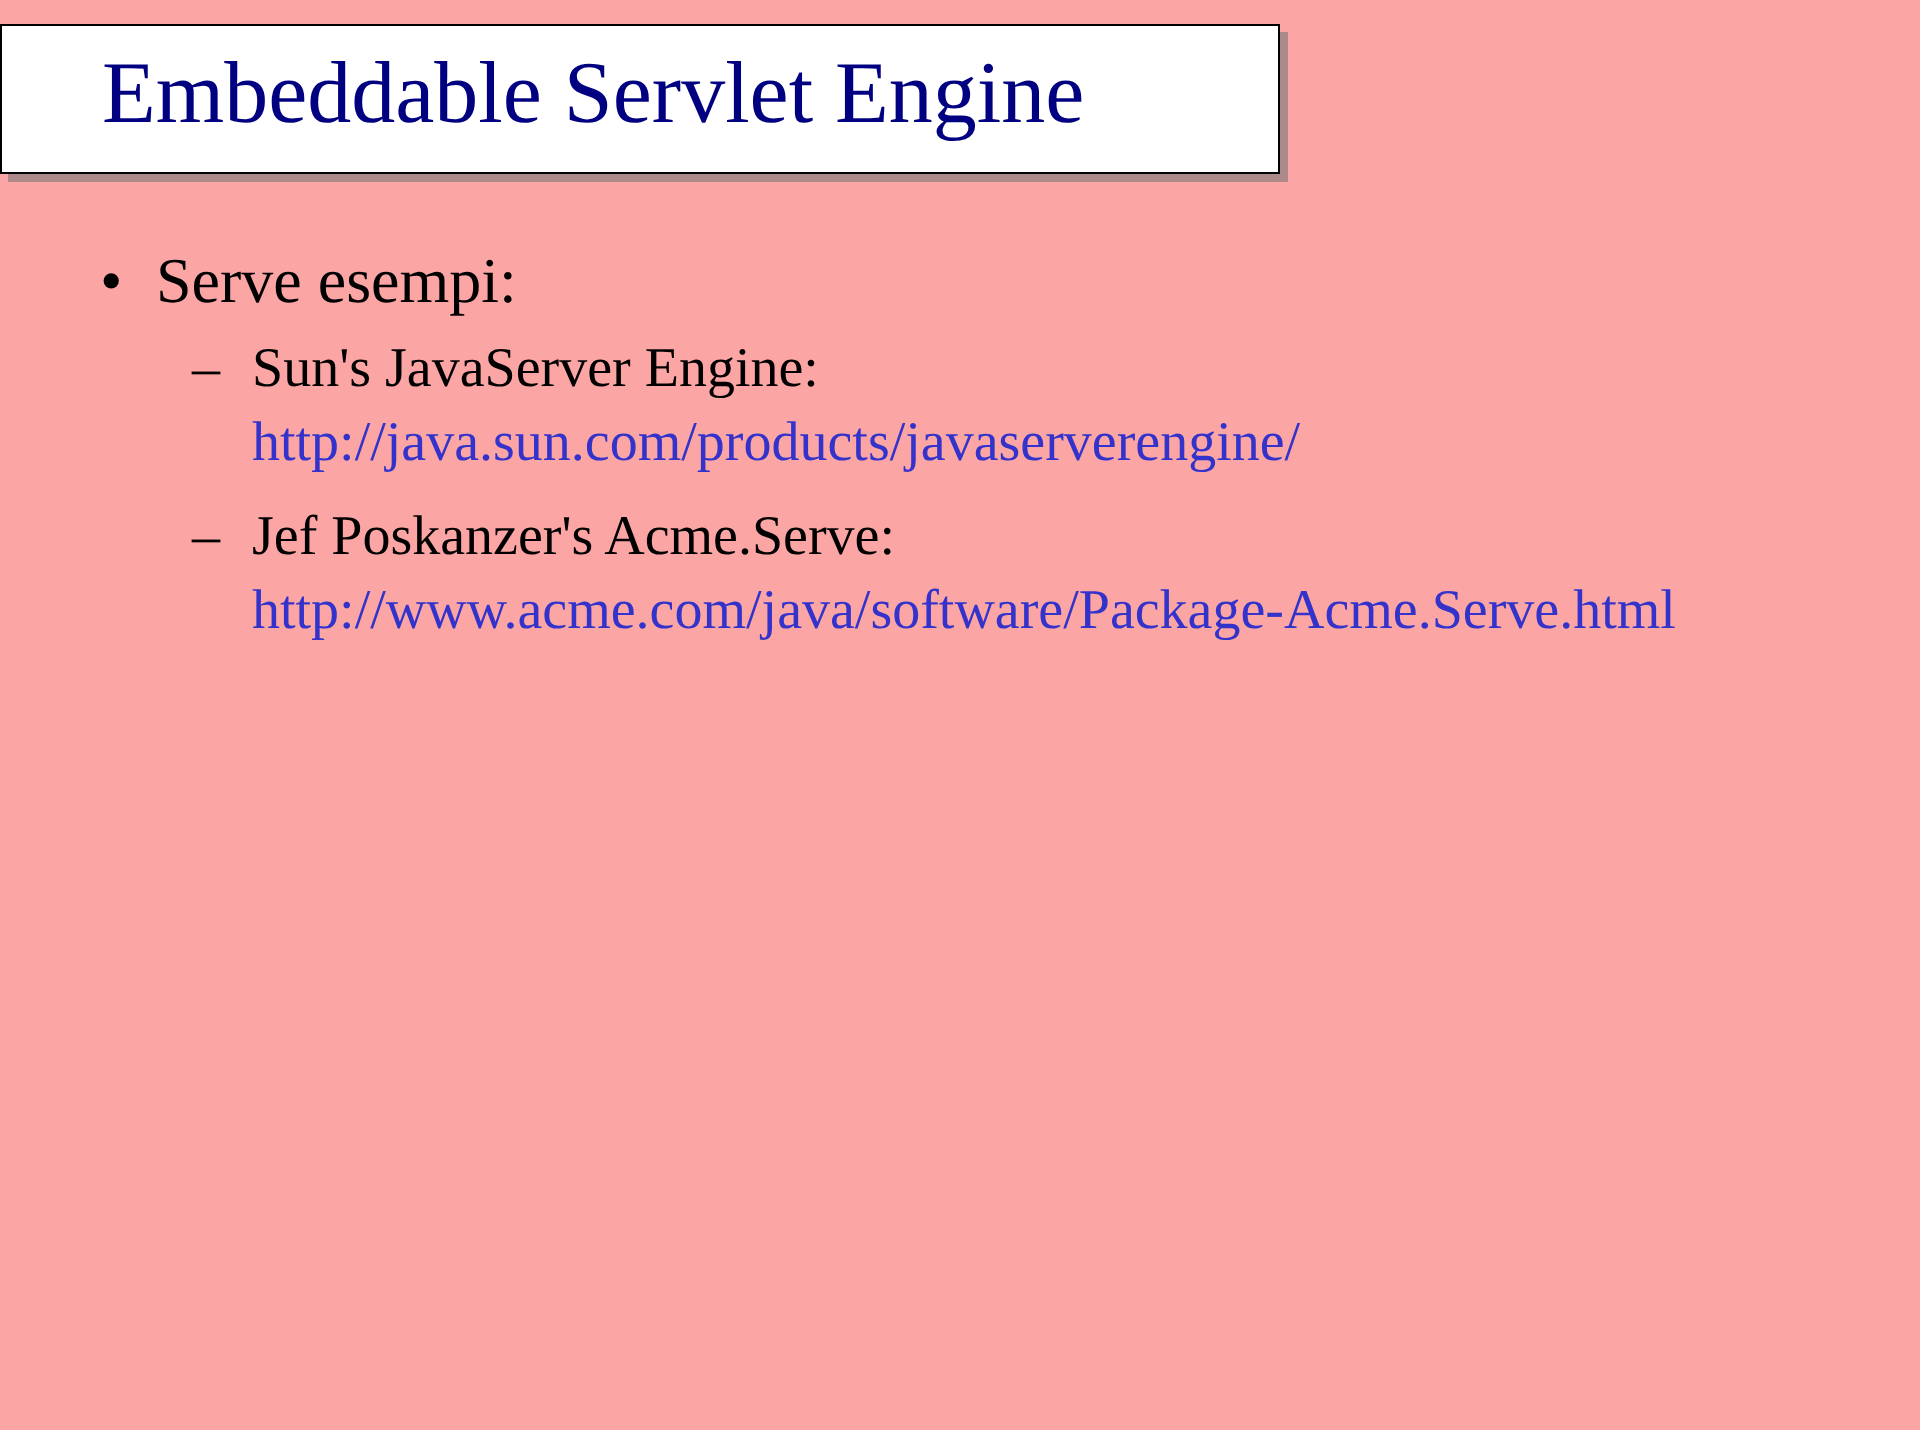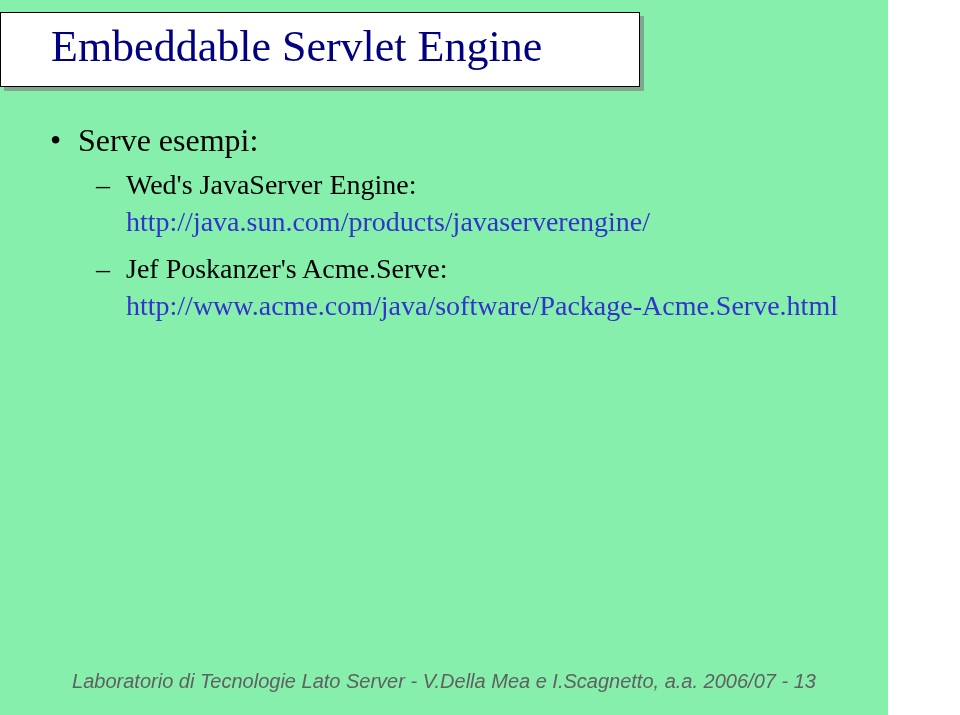--- a/index.html
+++ b/index.html
@@ -1,16 +1,16 @@
 <!DOCTYPE html>
 <html><head>
 <meta charset="utf-8">
 <style>
   html,body{margin:0;padding:0;width:960px;height:715px;overflow:hidden;font-family:Georgia,'Times New Roman',serif;background:#fff}
-  .slide{width:888px;height:715px;position:relative;background:#86efac;box-sizing:border-box}
+  .slide{width:960px;height:715px;position:relative;background:#fca5a5;box-sizing:border-box}
   .title-box{position:absolute;left:0;top:12px;background:#fff;border:1.5px solid #000;box-shadow:4px 4px 0 rgba(120,120,120,.6);padding:8px 30px 14px 50px;min-width:640px;box-sizing:border-box}
   .title-text{font-size:44px;color:#000080;font-family:Georgia,'Times New Roman',serif}
   .body{position:absolute;left:50px;right:40px;top:120px}
   ul.lvl1{list-style:none;margin:0;padding:0}
   ul.lvl1>li{position:relative;padding-left:28px;margin-bottom:10px;font-size:32px;line-height:1.28;color:#000}
   ul.lvl1>li::before{content:"•";position:absolute;left:0;top:0;font-size:32px;color:#000}
   ul.lvl2{list-style:none;margin:6px 0 0 0;padding:0}
   ul.lvl2>li{position:relative;padding-left:30px;margin:6px 0 10px 18px;font-size:28px;line-height:1.32;color:#000}
   ul.lvl2>li::before{content:"–";position:absolute;left:0;top:0;font-size:28px;color:#000}
   .link{color:#3333cc;}
@@ -23,26 +23,25 @@
   <div class="title-box">
     <span class="title-text">Embeddable Servlet Engine</span>
   </div>
 
   <div class="body">
     <ul class="lvl1">
       <li>
         <span>Serve esempi:</span>
         <ul class="lvl2">
           <li>
-            <span>Wed's JavaServer Engine: </span>
+            <span>Sun's JavaServer Engine: </span>
             <span class="link">http://java.sun.com/products/javaserverengine/</span>
           </li>
           <li>
             <span>Jef Poskanzer's Acme.Serve: </span>
             <span class="link">http://www.acme.com/java/software/Package-Acme.Serve.html</span>
           </li>
         </ul>
       </li>
     </ul>
   </div>
 
-  <div class="footer">Laboratorio di Tecnologie Lato Server - V.Della Mea e I.Scagnetto, a.a. 2006/07 - 13</div>
 </div>
 
 </body></html>

